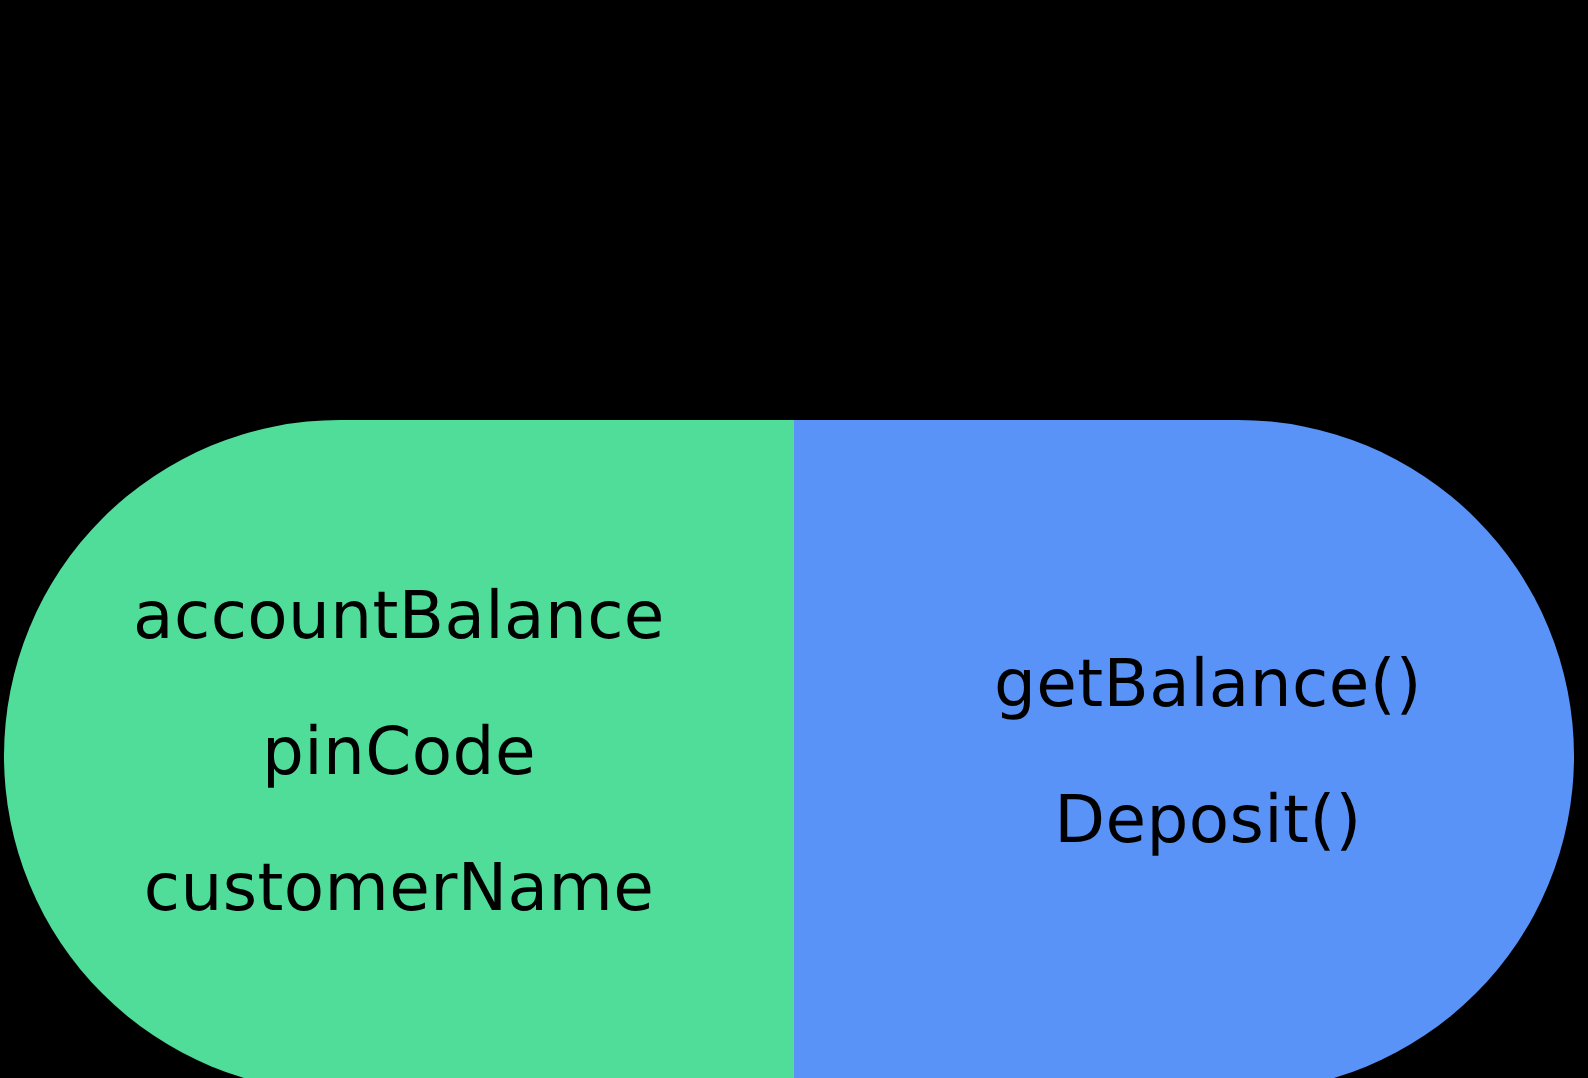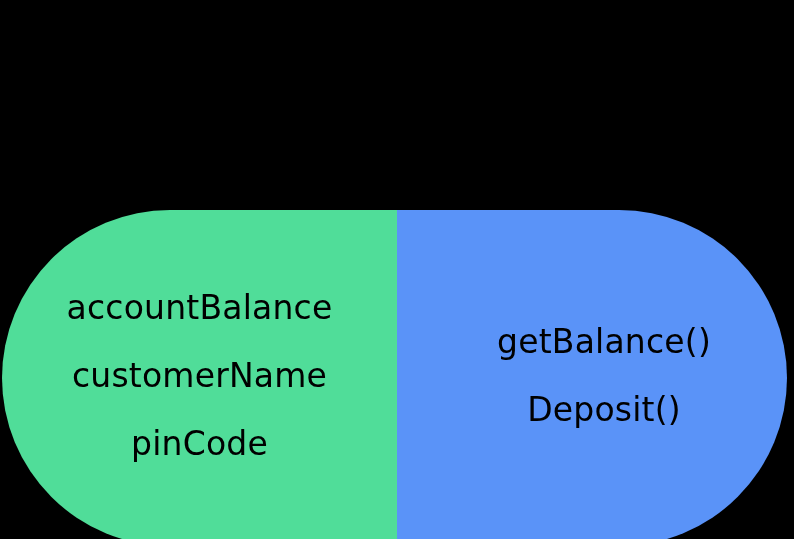--- a/index.html
+++ b/index.html
@@ -71,22 +71,22 @@
 </style>
 </head>
 <body>
 
 <div id="canvas">
 
   <div id="class-card">
 
     <div id="attributes-section" class="card-half">
       <div class="member-row">accountBalance</div>
+      <div class="member-row">pinCode</div>
       <div class="member-row">customerName</div>
-      <div class="member-row">pinCode</div>
     </div>
 
     <div id="methods-section" class="card-half">
       <div class="member-row">getBalance()</div>
       <div class="member-row">Deposit()</div>
     </div>
 
   </div>
 
 </div>

